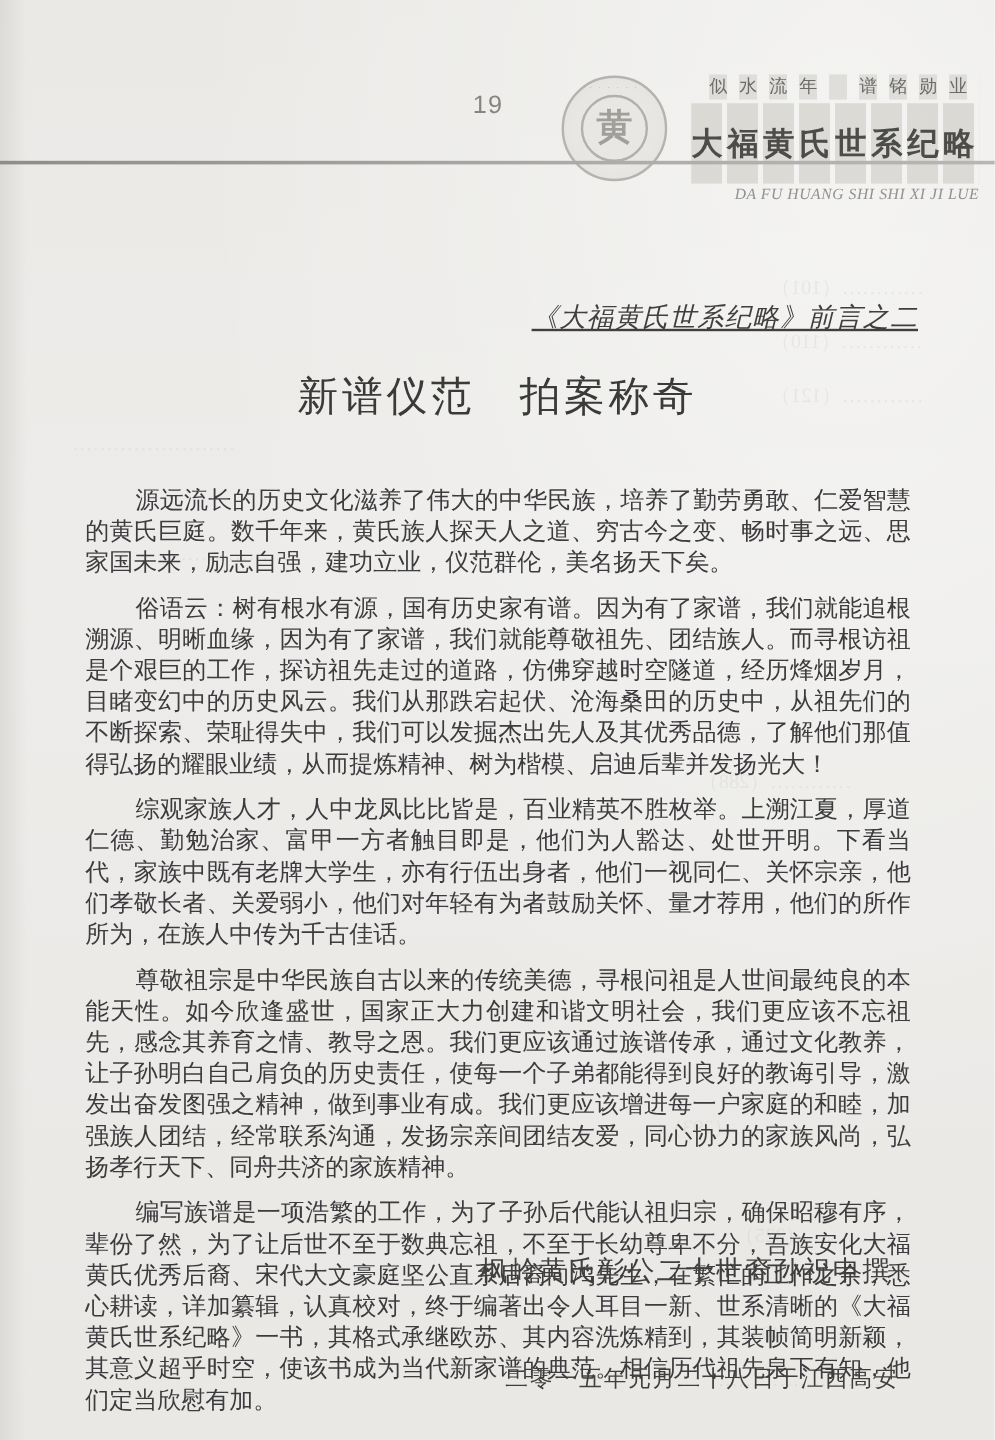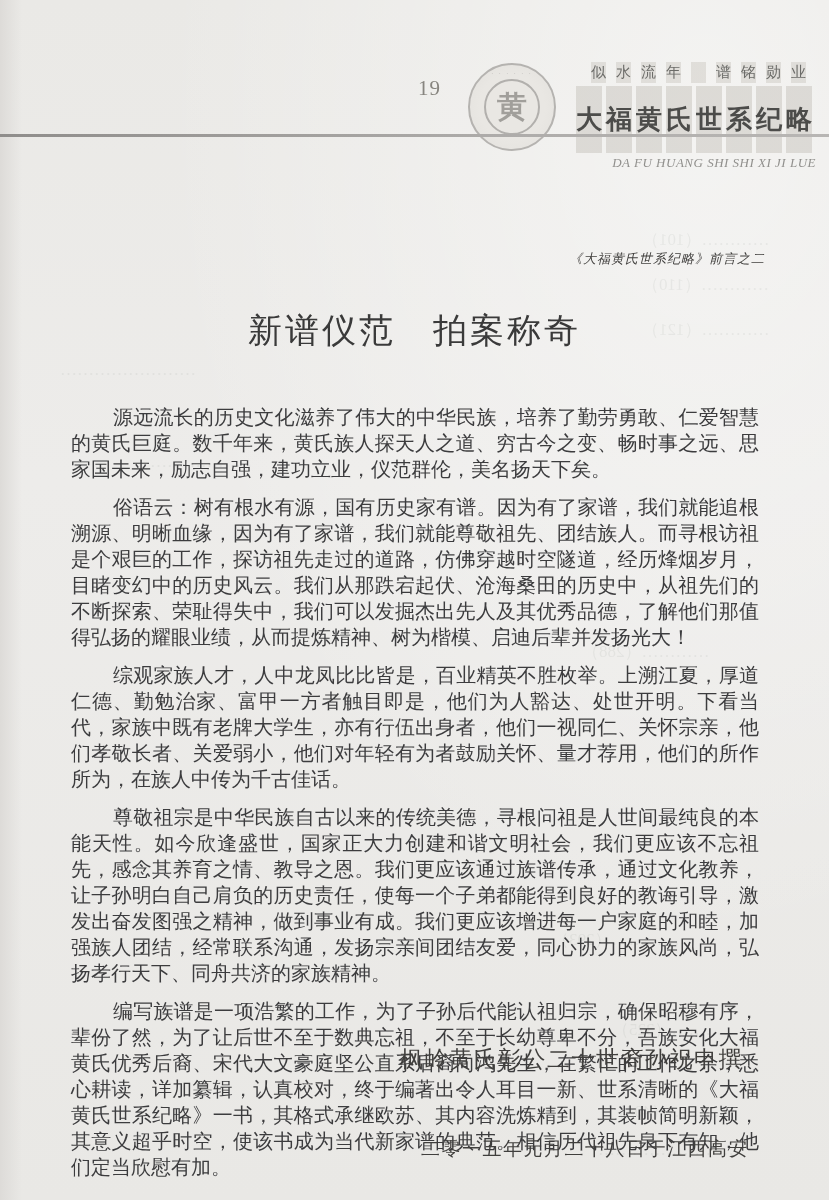--- a/index.html
+++ b/index.html
@@ -6,22 +6,22 @@
   body{width:829px;height:1200px;overflow:hidden;
        font-family:"Liberation Serif","DejaVu Serif",serif;}
   .page{position:relative;width:829px;height:1200px;
         background:
           radial-gradient(ellipse at 85% 10%, rgba(255,255,255,.45), rgba(255,255,255,0) 55%),
           linear-gradient(90deg, #dddbd8 0px, rgba(221,219,216,0) 22px),
           linear-gradient(180deg, #eae9e6 0%, #edecea 40%, #e9e8e5 100%);
         color:#3c3c3e;}
 
   
-  .page-number{position:absolute;left:418px;top:76px;font-size:21px;color:#87857f;
-               letter-spacing:1px;font-family:Liberation Serif, serif;}
+  .page-number{position:absolute;left:394px;top:76px;font-size:21px;color:#87857f;
+               letter-spacing:1px;font-family:Liberation Sans, sans-serif;}
   .seal{position:absolute;left:468px;top:63px;width:84px;height:84px;border-radius:50%;
         border:2px solid #b5b3b0;display:flex;align-items:center;justify-content:center;
         background:radial-gradient(circle,#e9e7e3 55%,#e2e0dc 100%);}
   .seal-inner{width:52px;height:52px;border-radius:50%;border:2px solid #b2b0ad;
         display:flex;align-items:center;justify-content:center;}
   .seal-char{font-size:30px;color:#a19f9b;font-weight:bold;line-height:1;}
   .seal-ring-text{position:absolute;top:6px;left:0;width:100%;text-align:center;
         font-size:6px;color:#b3b1ae;letter-spacing:2px;}
   .header-block{position:absolute;left:566px;top:62px;width:250px;text-align:right;}
   .header-motto{font-size:15px;color:#6b6b68;letter-spacing:10px;white-space:nowrap;
@@ -30,22 +30,22 @@
   .header-title{font-size:26px;color:#4c4c4a;font-weight:bold;letter-spacing:4px;white-space:nowrap;
         margin-top:3px;
         background:repeating-linear-gradient(90deg, rgba(205,202,196,.6) 0 26px, rgba(0,0,0,0) 26px 30px);
         display:inline-block;padding:16px 0;}
   .header-roman{font-size:13px;font-style:italic;color:#91908d;letter-spacing:.5px;
         margin-top:2px;white-space:nowrap;font-family:"Liberation Serif",serif;}
   .header-rule{position:absolute;left:0;top:134px;width:829px;height:3px;
         background:linear-gradient(90deg,#8f8d8b,#aeacaa 60%,#b8b6b4);}
 
   
-  .subtitle{position:absolute;right:64px;top:250px;font-size:13px;font-style:italic;
-        color:#403f3d;letter-spacing:1px;white-space:nowrap;}
+  .subtitle{position:absolute;right:64px;top:250px;font-size:22px;font-style:italic;
+        color:#403f3d;letter-spacing:1px;white-space:nowrap;text-decoration:underline;}
   .main-title{position:absolute;left:0;top:308px;width:829px;text-align:center;
         font-size:34px;font-weight:normal;letter-spacing:3px;color:#3a3a3a;
         font-family:"Liberation Sans","DejaVu Sans",sans-serif;}
   .body-text{position:absolute;left:59px;top:392px;width:712px;
         font-size:20px;line-height:26px;text-align:justify;color:#3c3c3e;}
   .body-text p{margin:12px;text-indent:2.1em;font-family:Liberation Serif, serif;}
   .signature{position:absolute;right:86px;top:1044px;font-size:23px;color:#403f3d;
         letter-spacing:1.5px;white-space:nowrap;}
   .date-line{position:absolute;right:80px;top:1136px;font-size:19px;color:#403f3d;
         letter-spacing:1.5px;white-space:nowrap;}

